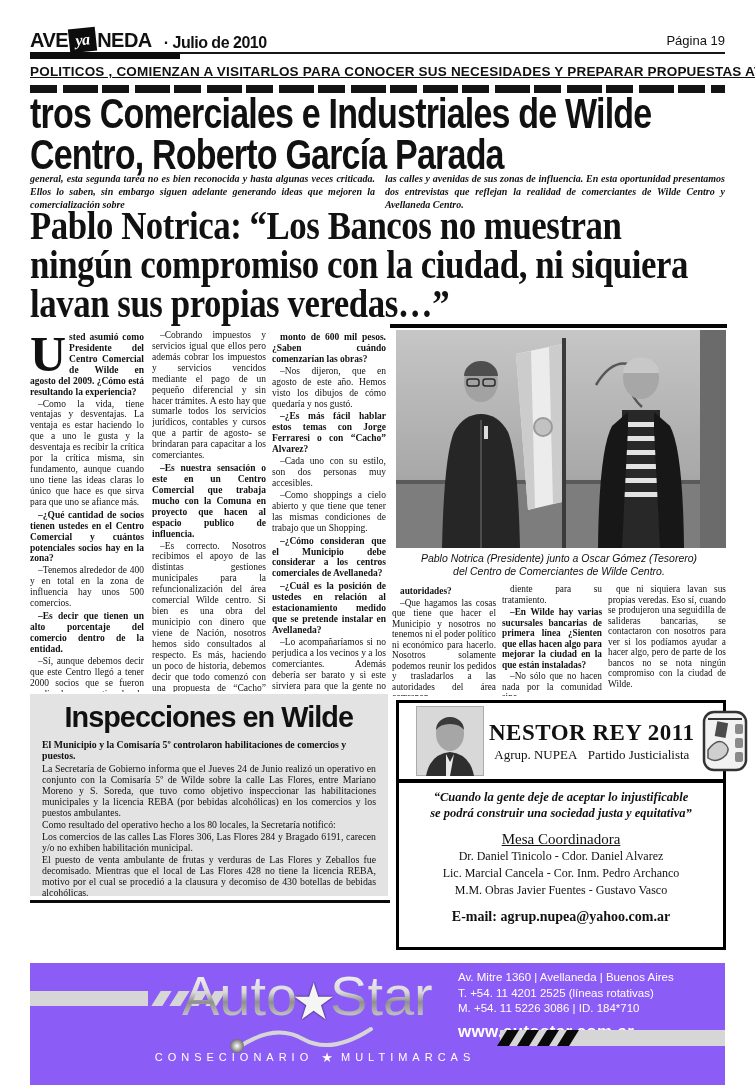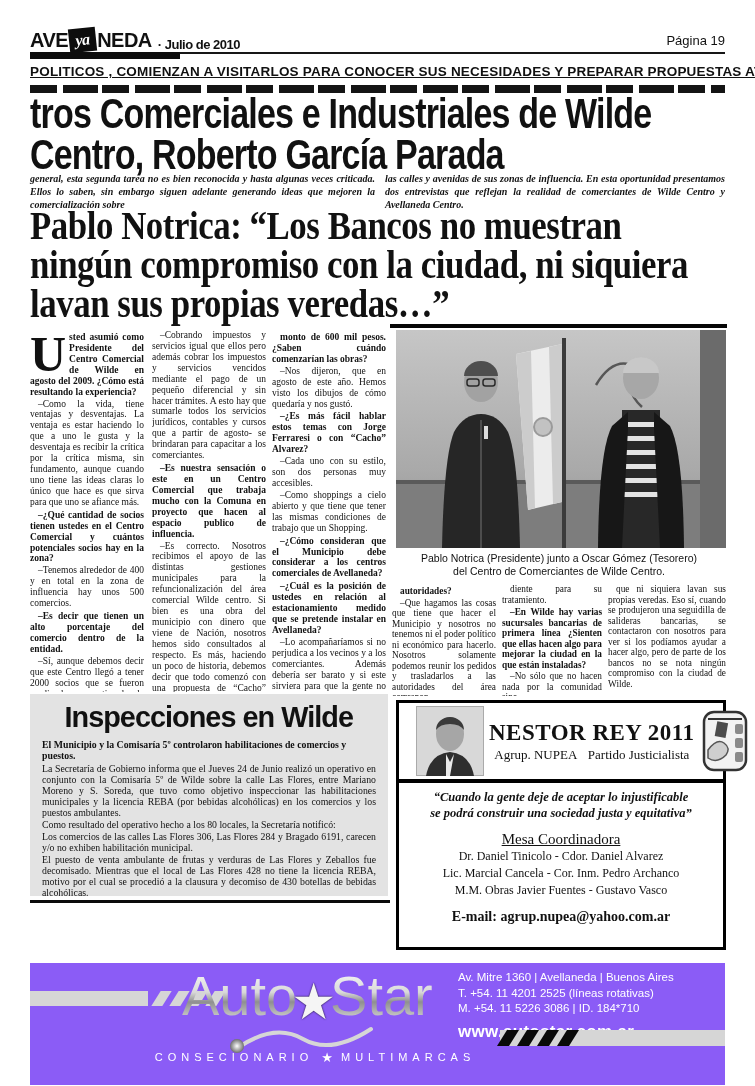--- a/index.html
+++ b/index.html
@@ -11,21 +11,21 @@
   }
   
   .masthead { position:absolute; left:30px; top:28px; width:695px; height:24px;
     display:flex; align-items:center; justify-content:space-between;
     font-family:"Liberation Sans", sans-serif; }
   .logo { display:flex; align-items:flex-end; font-weight:700; font-size:20px; letter-spacing:-0.5px; }
   .logo-ya { display:inline-flex; align-items:center; justify-content:center;
     width:27px; height:24px; background:#0d0d0d; color:#fff; margin:0 1px;
     font-family:"Liberation Serif", serif; font-style:italic; font-weight:700; font-size:16px;
     transform:rotate(-6deg); }
-  .logo-date { font-weight:700; font-size:13px; margin-left:6px; }
+  .logo-date { font-weight:700; font-size:16px; margin-left:12px; }
   .page-number { font-size:13px; font-weight:400; }
   .mast-rule-thin { position:absolute; left:30px; top:52px; width:695px; height:2px; background:#161616; }
   .mast-rule-thick { position:absolute; left:30px; top:52px; width:150px; height:7px; background:#0d0d0d; }
   
   .kicker { position:absolute; left:30px; top:64px; width:695px;
     font-family:"Liberation Sans", sans-serif; font-weight:700; font-size:13.5px;
     letter-spacing:0.2px; text-decoration:underline; white-space:nowrap; }
   
   .cut-strip { position:absolute; left:30px; top:85px; width:695px; height:8px;
     background:repeating-linear-gradient(90deg,#141414 0 27px,#ffffff 27px 33px,#141414 33px 68px,#ffffff 68px 72px); }
@@ -51,21 +51,21 @@
   .col3 { left:272px; width:114px; }
   .para { font-size:9.5px; line-height:1.15; text-align:justify; text-indent:8px; margin-bottom:1px; }
   .para.q { font-weight:700; margin-top:2px; }
   .para.has-drop { text-indent:0; }
   .dropcap { float:left; font-weight:700; font-size:50px; line-height:0.82; margin:2px 3px 0 0; }
   
   .photo-top-rule { position:absolute; left:390px; top:324px; width:337px; height:4px; background:#060606; }
   .photo-frame { position:absolute; left:396px; top:330px; width:330px; height:218px; background:#9a9a9a; }
   .photo-frame svg { display:block; width:100%; height:100%; }
   .photo-caption { position:absolute; left:392px; top:552px; width:334px; text-align:center;
-    font-family:"Liberation Sans", sans-serif; font-size:10.5px;
+    font-family:"Liberation Sans", sans-serif; font-style:italic; font-size:10.5px;
     line-height:1.25; font-weight:400; }
   
   .subcol { position:absolute; top:584px; height:112px; overflow:hidden; }
   .sub1 { left:392px; width:104px; }
   .sub2 { left:502px; width:100px; }
   .sub3 { left:608px; width:118px; }
   .subcol .para { font-size:9.3px; line-height:1.13; }
   
   .inspecciones { position:absolute; left:30px; top:694px; width:358px; height:202px;
     background:#e3e3e3; padding:6px 12px 8px; overflow:hidden; }

